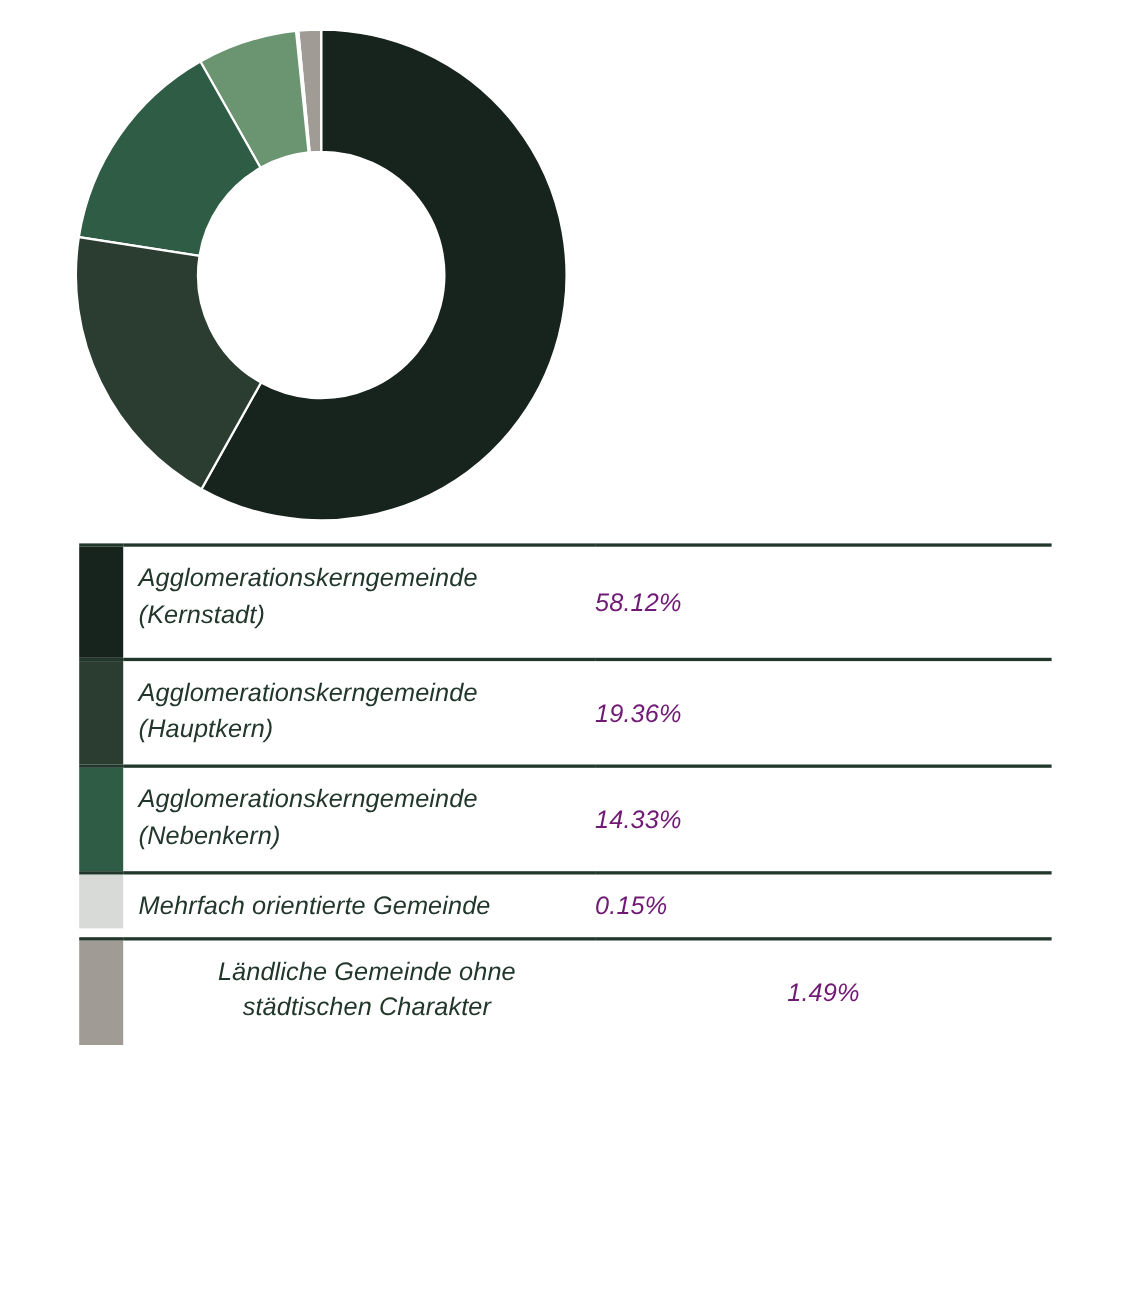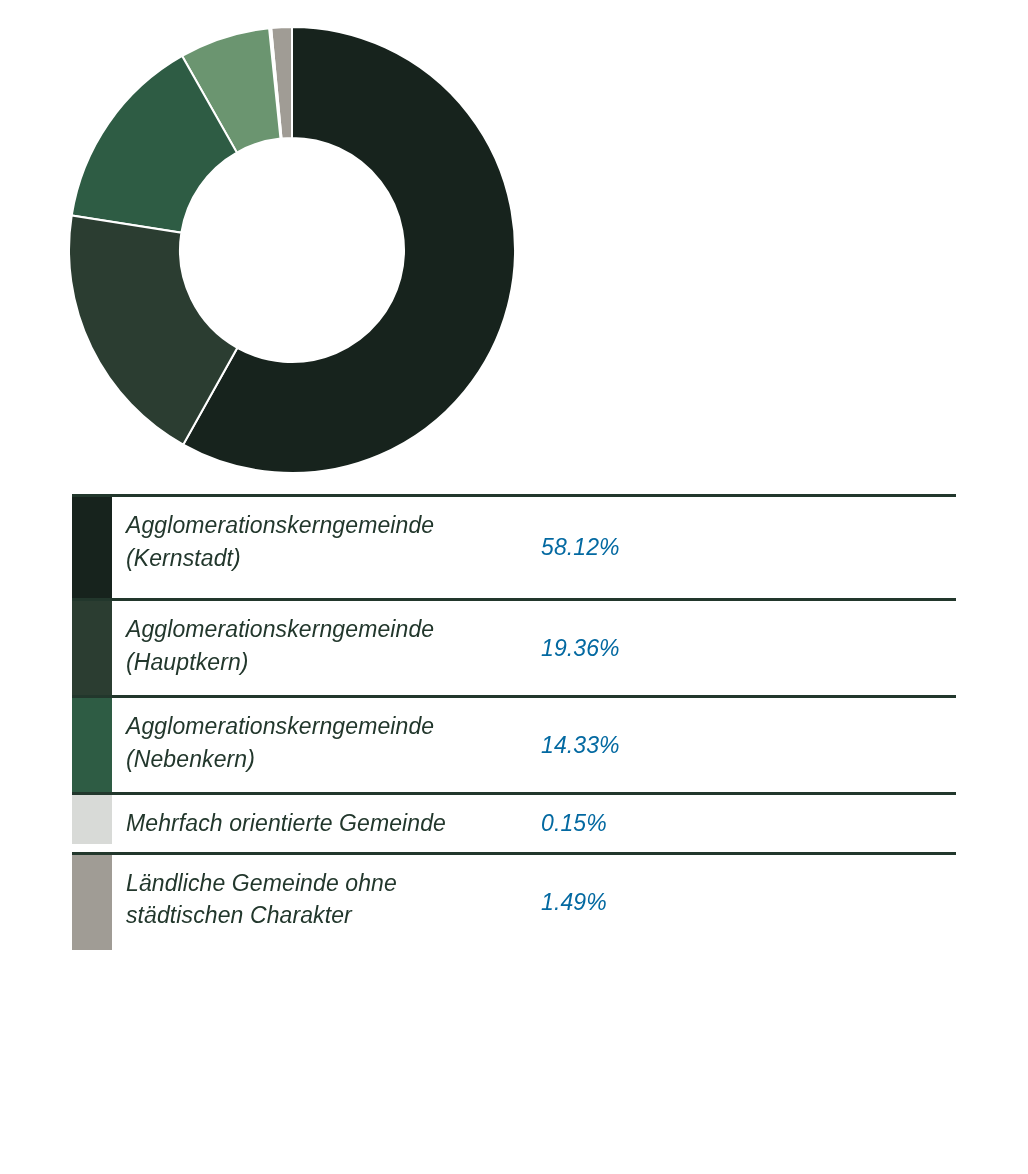--- a/index.html
+++ b/index.html
@@ -38,20 +38,21 @@
     border-collapse: collapse;
     table-layout: fixed;
     font-style: italic;
   }
 
   .legend-table tr {
     border-top: 3px solid #22372c;
   }
   .legend-table tr:last-child {
     border-bottom: none;
+    text-align: center;
   }
 
   td.swatch-cell {
     width: 40px;
     padding: 0;
     vertical-align: top;
   }
   .swatch {
     display: block;
     width: 40px;
@@ -66,21 +67,21 @@
     color: #22372c;
     width: 415px;
     vertical-align: top;
     letter-spacing: 0.1px;
   }
 
   td.value-cell {
     padding: 12px 0 12px 0;
     font-size: 23px;
     line-height: 1.42;
-    color: #0369a1;
+    color: #701a75;
     vertical-align: middle;
     white-space: nowrap;
     letter-spacing: 0.1px;
   }
 
   .row-1 .swatch { height: 101px; }
   .row-2 .swatch { height: 94px; }
   .row-3 .swatch { height: 94px; }
   .row-4 .swatch { height: 50px; }
   .row-5 .swatch { height: 49px; }

